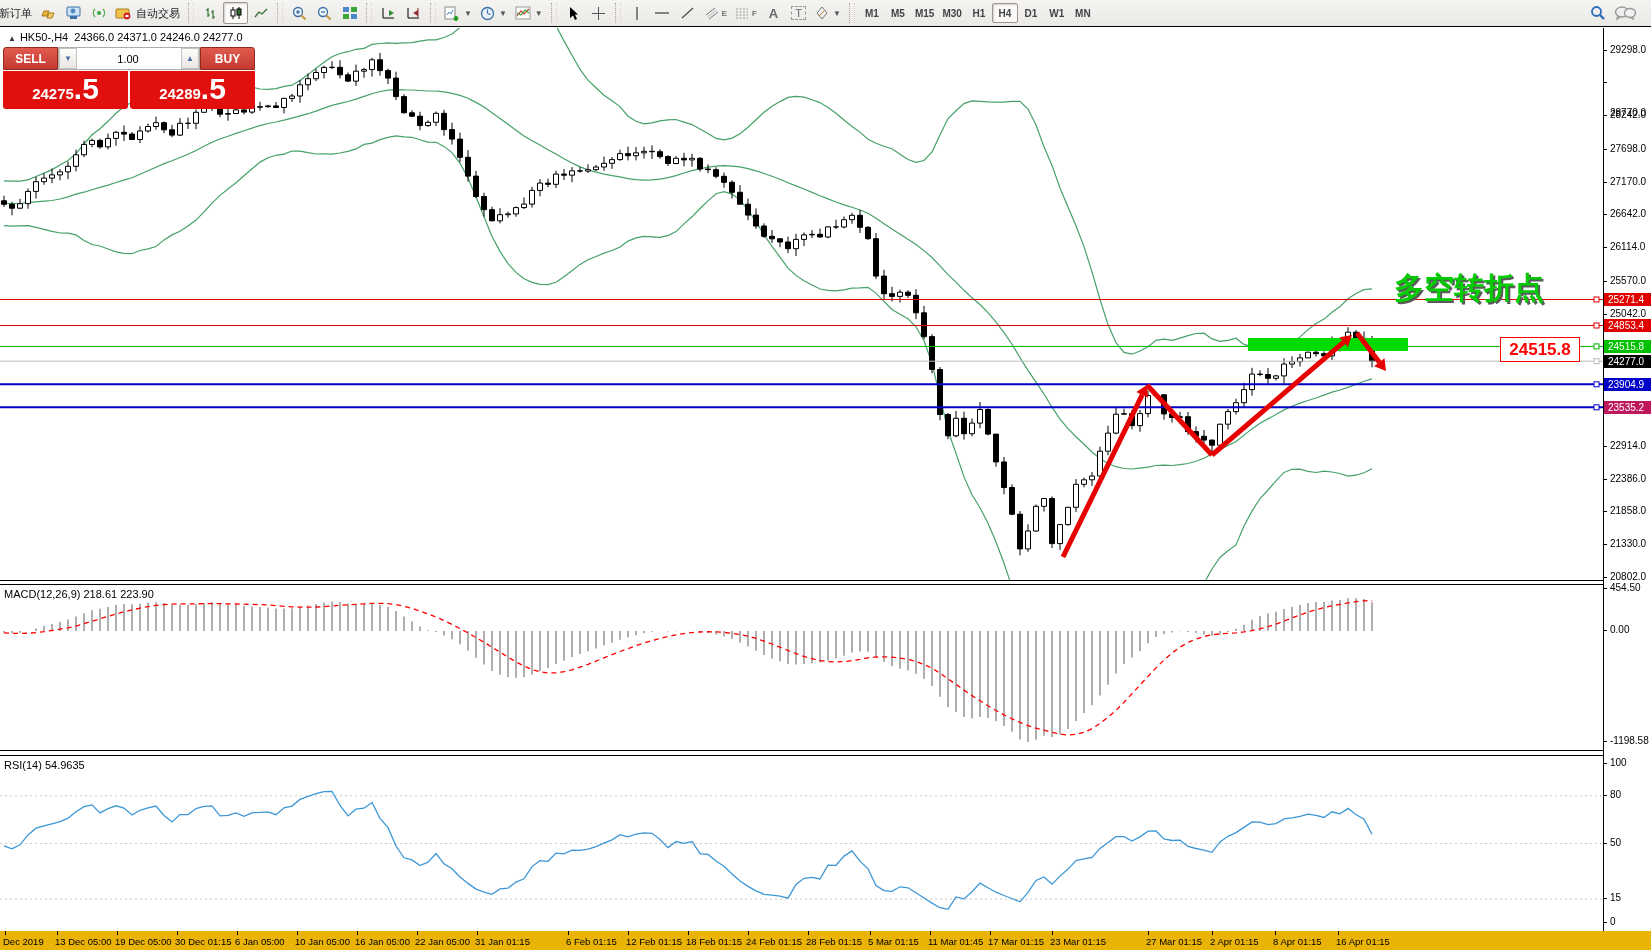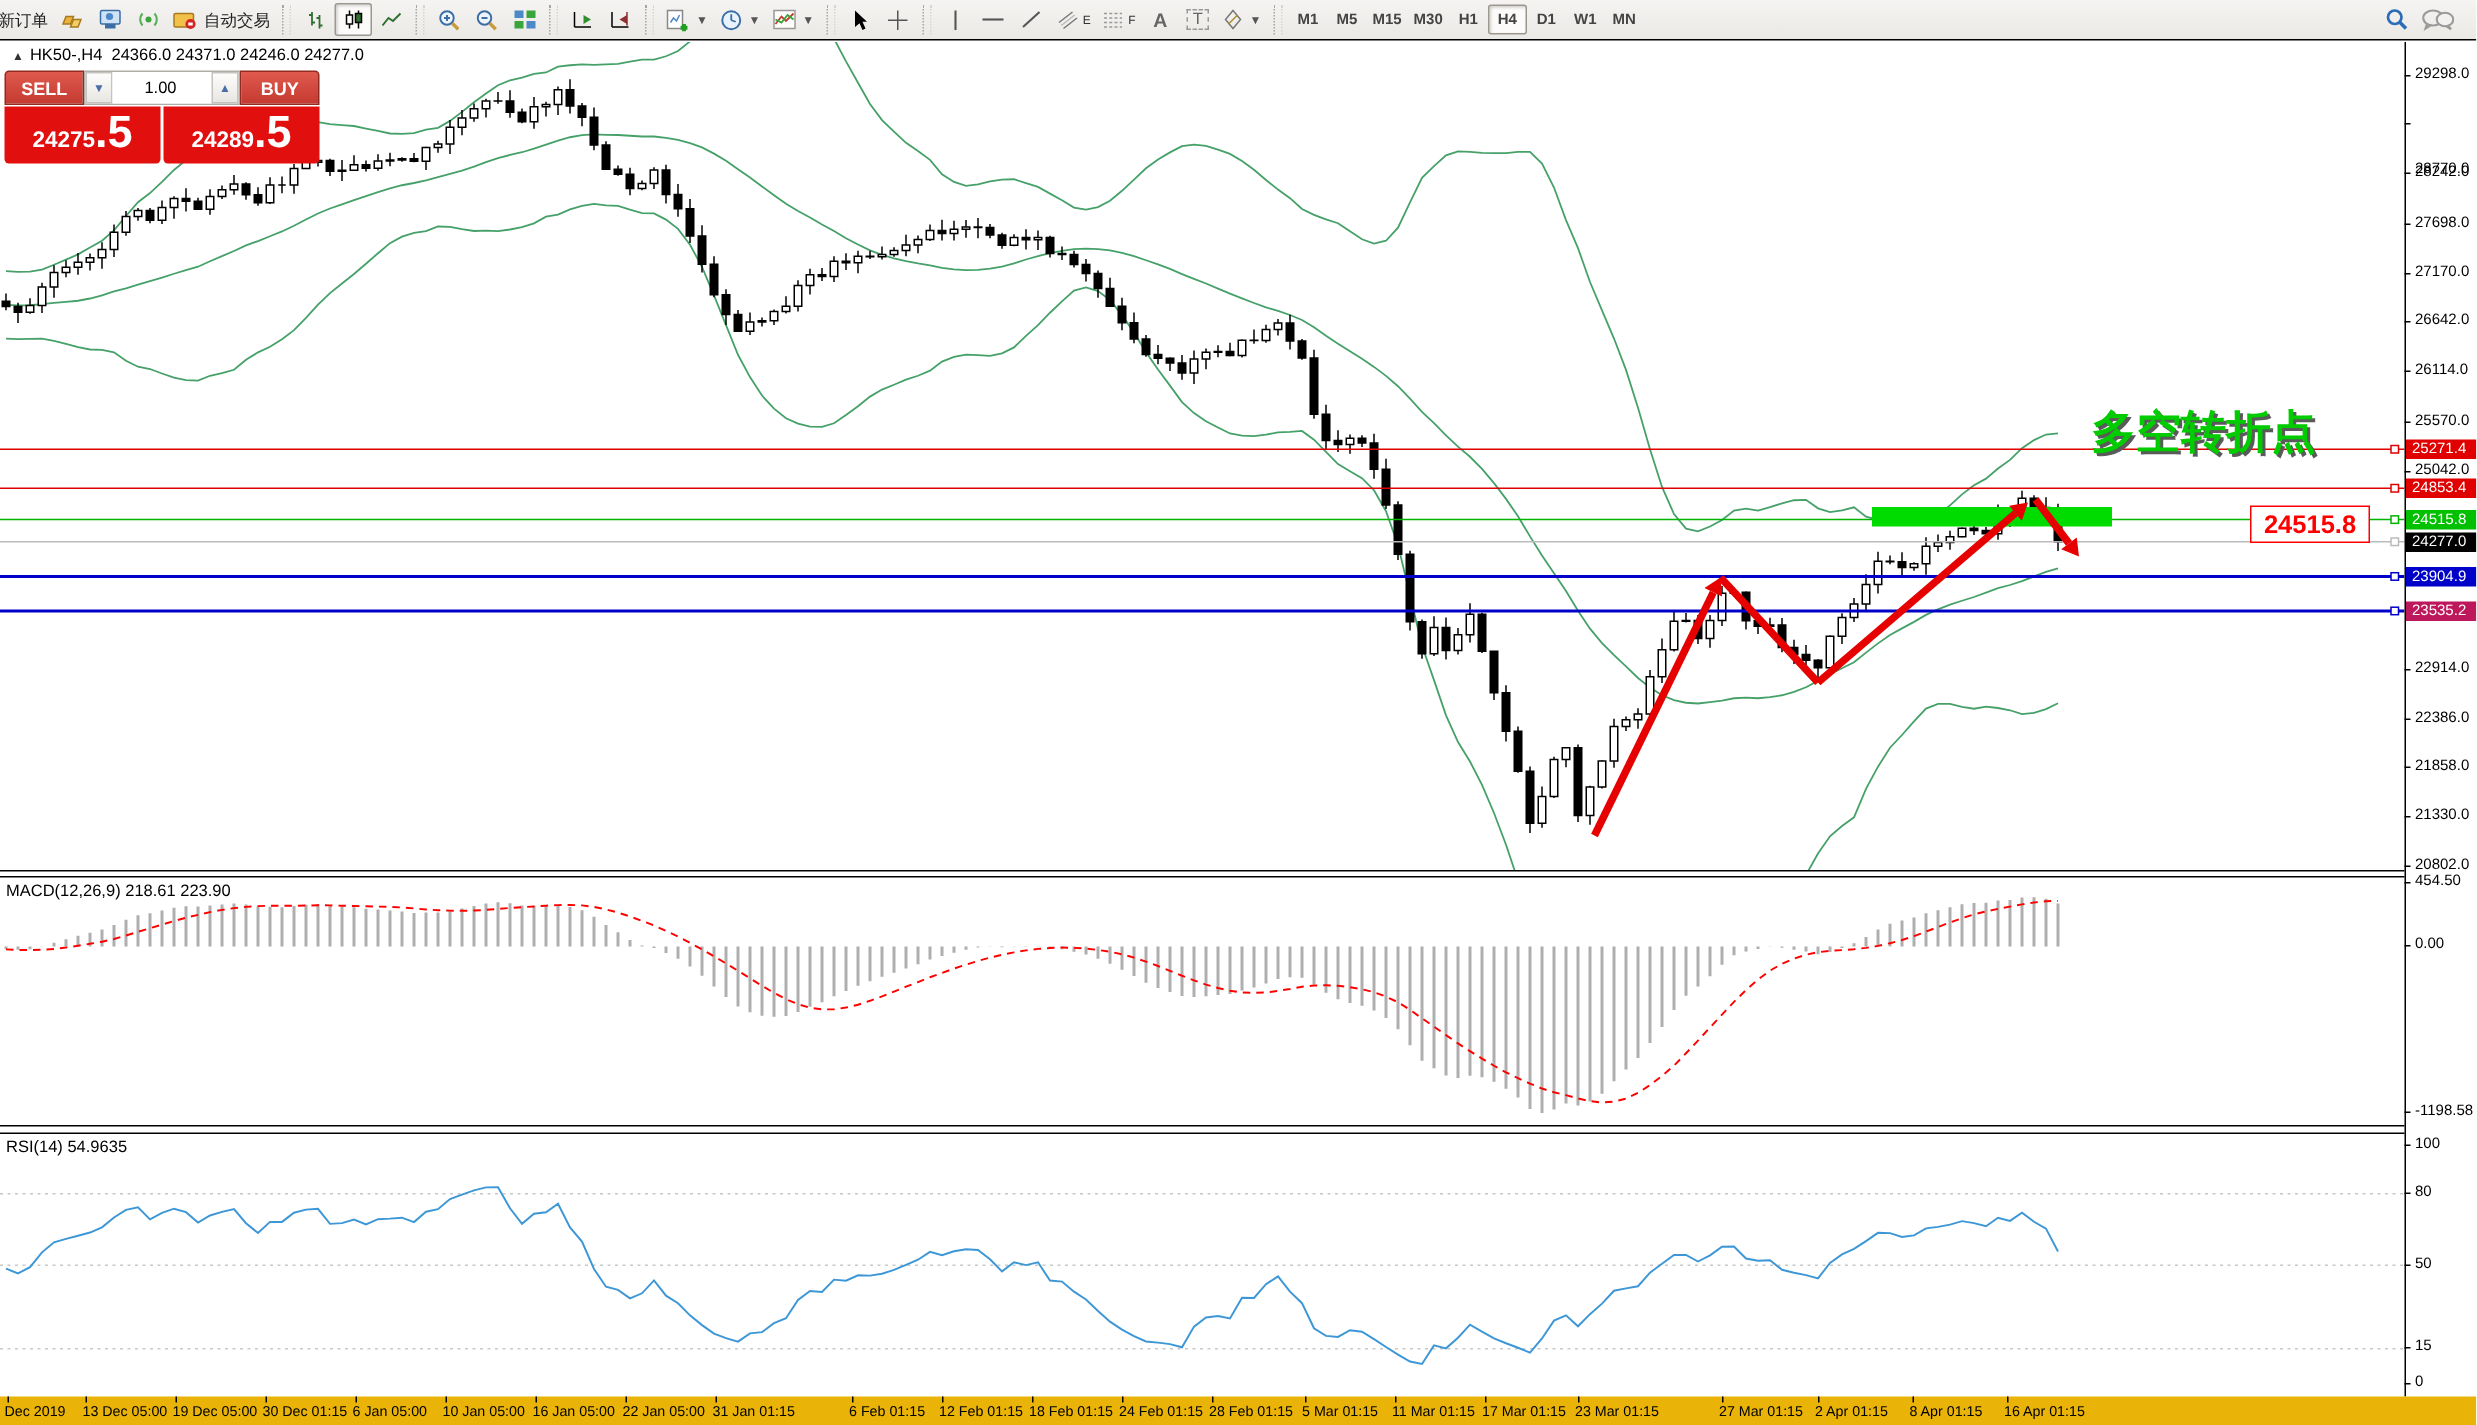--- a/index.html
+++ b/index.html
@@ -24,21 +24,21 @@
   .paxis{position:absolute;left:1604px;top:0;width:47px;height:950px}
   .ptick{position:absolute;left:6px;font-size:10px;color:#000;white-space:nowrap}
   .ptickmark{position:absolute;left:0;width:4px;height:1px;background:#000}
   .chip{position:absolute;left:0;width:47px;height:13px;color:#fff;font-size:10px;line-height:13px;padding-left:4px;box-sizing:border-box;white-space:nowrap}
   
   .taxis{position:absolute;left:0;top:931px;width:1651px;height:19px;background:#eab308}
   .tlabel{position:absolute;top:5px;font-size:9.5px;color:#000;white-space:nowrap}
   .ttick{position:absolute;top:0;width:1px;height:4px;background:#000}
   
   .chart-title{position:absolute;left:8px;top:31px;font-size:11px;color:#000;z-index:6}
-  .trade-panel{position:absolute;left:3px;top:47px;width:210px;z-index:7}
+  .trade-panel{position:absolute;left:3px;top:47px;width:252px;z-index:7}
   .tp-row1{display:flex;align-items:stretch;height:23px}
   .tp-btn{width:53px;background:linear-gradient(#e05a4e,#c43a30);border:1px solid #932a20;color:#fff;font-size:12px;font-weight:700;display:flex;align-items:center;justify-content:center}
   .tp-btn.sell{border-radius:3px 0 0 0}
   .tp-btn.buy{border-radius:0 3px 0 0}
   .tp-vol{flex:1;display:flex;border:1px solid #b0ada8;background:#fff}
   .tp-spin{width:16px;background:linear-gradient(#fdfdfc,#e8e6e2);border:1px solid #c6c3be;color:#4a6fa5;font-size:8px;display:flex;align-items:center;justify-content:center}
   .tp-vol input{flex:1;border:none;outline:none;text-align:center;font-size:11px;padding-right:4px;width:60px;font-family:"Liberation Sans",sans-serif}
   .tp-row2{display:flex;gap:2px;margin-top:1px;height:38px}
   .tp-price{flex:1;background:#e20f0f;color:#fff;display:flex;align-items:baseline;justify-content:center;border-radius:0 0 3px 3px}
   .tp-price .small{font-size:15px;font-weight:700;padding-top:10px}
@@ -420,21 +420,21 @@
       <div class="tlabel" style="left: 626px;">12 Feb 01:15</div>
       <div class="ttick" style="left: 688px;"></div>
       <div class="tlabel" style="left: 686px;">18 Feb 01:15</div>
       <div class="ttick" style="left: 748px;"></div>
       <div class="tlabel" style="left: 746px;">24 Feb 01:15</div>
       <div class="ttick" style="left: 808px;"></div>
       <div class="tlabel" style="left: 806px;">28 Feb 01:15</div>
       <div class="ttick" style="left: 870px;"></div>
       <div class="tlabel" style="left: 868px; text-align: right;">5 Mar 01:15</div>
       <div class="ttick" style="left: 930px;"></div>
-      <div class="tlabel" style="left: 928px;">11 Mar 01:15</div>
+      <div class="tlabel" style="left: 928px;">11 Mar 01:45</div>
       <div class="ttick" style="left: 990px;"></div>
       <div class="tlabel" style="left: 988px;">17 Mar 01:15</div>
       <div class="ttick" style="left: 1052px;"></div>
       <div class="tlabel" style="left: 1050px;">23 Mar 01:15</div>
       <div class="ttick" style="left: 1148px;"></div>
       <div class="tlabel" style="left: 1146px;">27 Mar 01:15</div>
       <div class="ttick" style="left: 1212px;"></div>
       <div class="tlabel" style="left: 1210px;">2 Apr 01:15</div>
       <div class="ttick" style="left: 1275px;"></div>
       <div class="tlabel" style="left: 1273px;">8 Apr 01:15</div>

